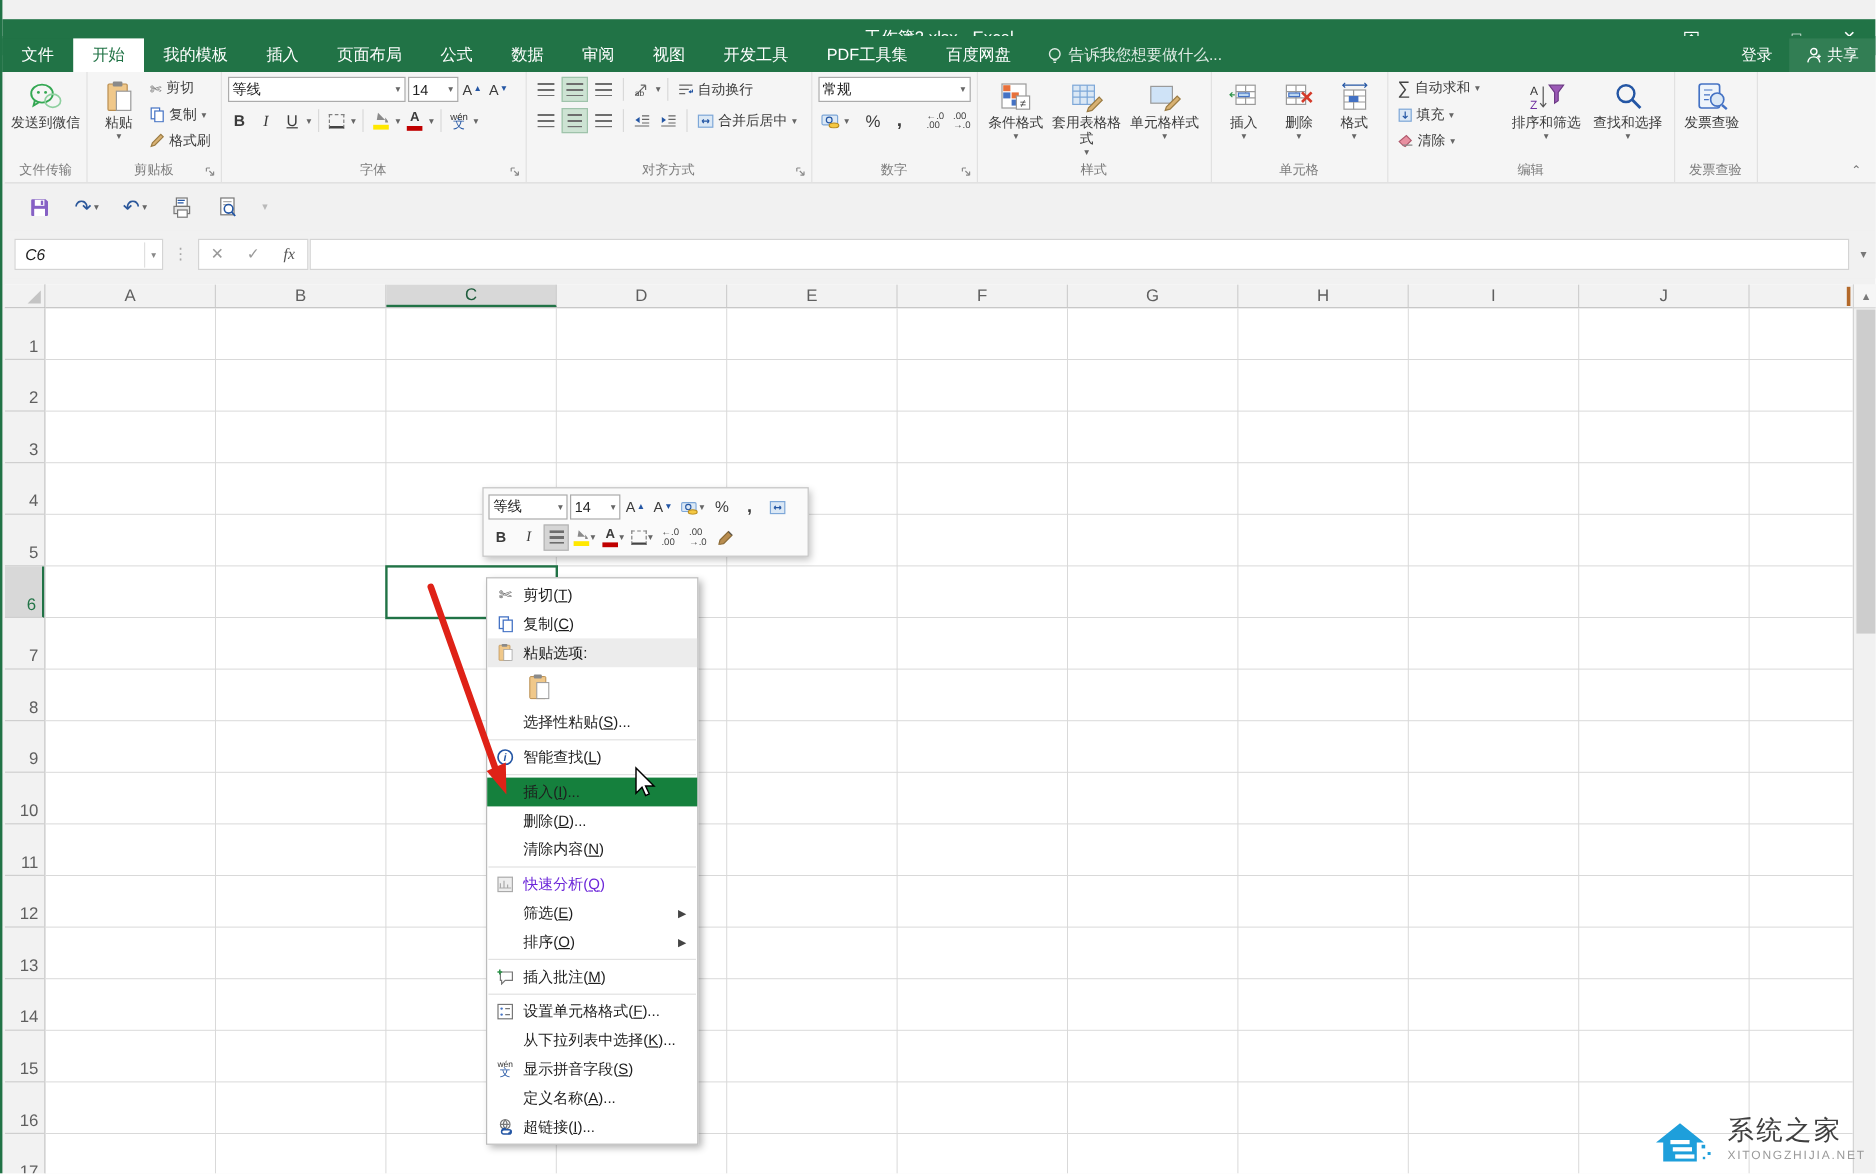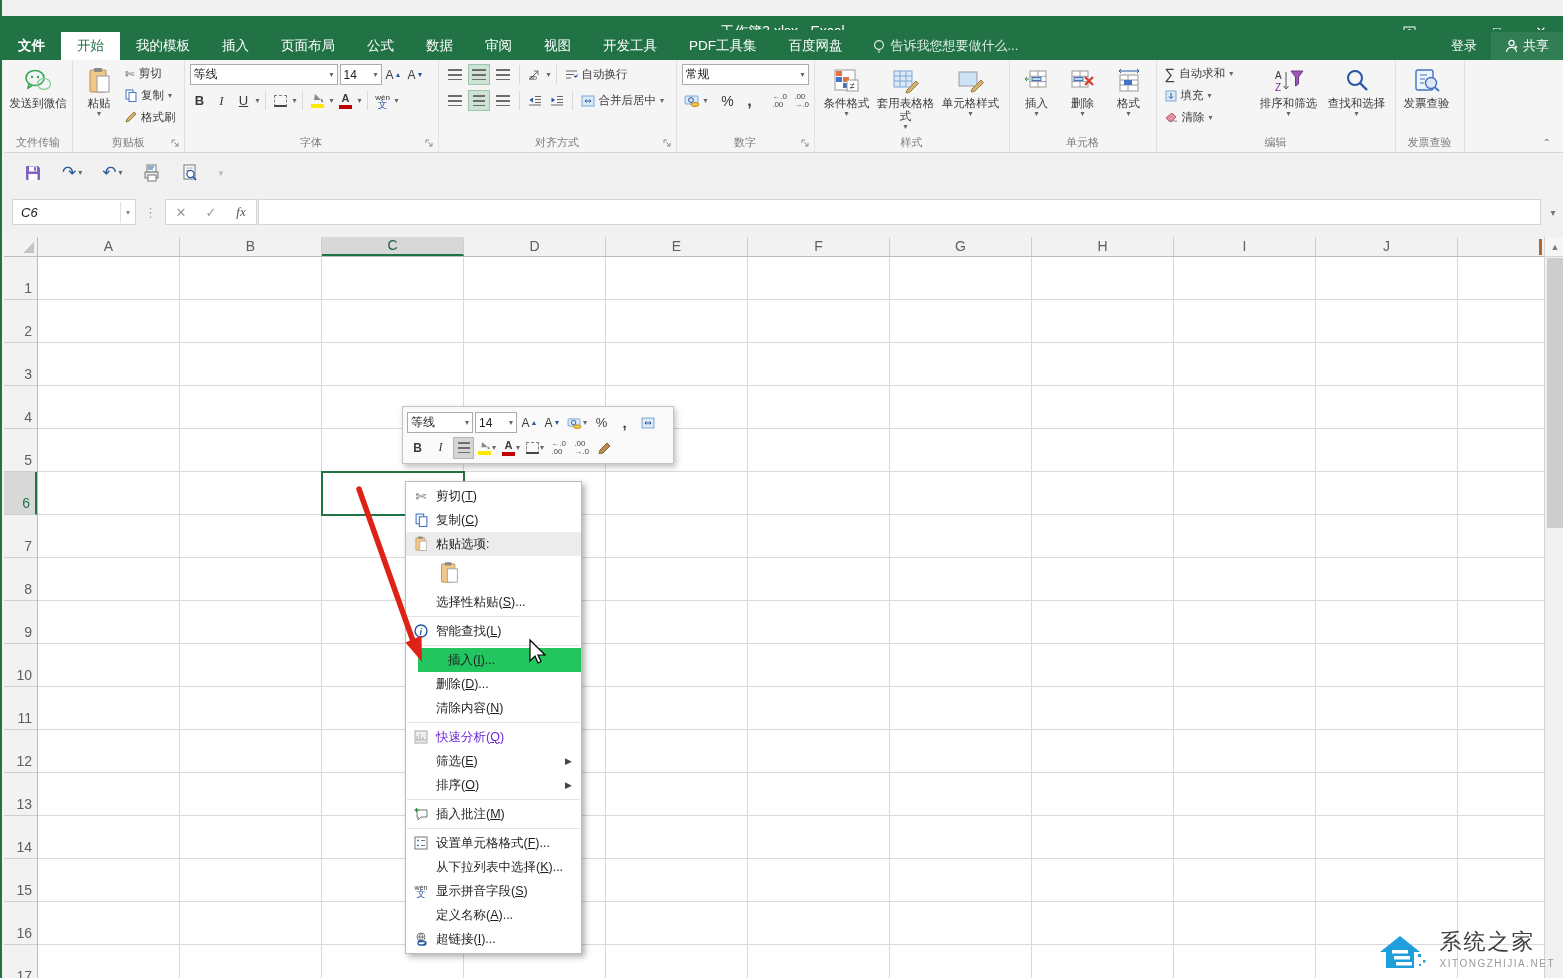--- a/index.html
+++ b/index.html
@@ -10,21 +10,21 @@
   
   .titlebar { position:absolute; left:0; top:16px; width:100%; height:30px; background:#217346; }
   .title { position:absolute; left:0; right:0; top:0; height:30px; line-height:30px;
     text-align:center; color:#fff; font-size:14px; }
   .win-ctrls { position:absolute; right:0; top:0; height:30px; display:flex; }
   .win-btn { width:44px; height:30px; color:#fff; display:flex; align-items:center; justify-content:center; font-size:13px; }
 
   
   .tabbar { position:absolute; left:0; top:30px; width:100%; height:30px; background:#217346; display:flex; align-items:flex-end; }
   .tab { padding:0 16px; height:28px; line-height:28px; color:#fff; font-size:13.5px; white-space:nowrap; }
-  .tab.file { background:#217346; font-weight:bold; }
+  .tab.file { background:#217346; font-weight:normal; }
   .tab.active { background:#ffffff; color:#217346; }
   .tellme { display:flex; align-items:center; gap:6px; margin-left:14px; color:rgba(255,255,255,.85); font-size:13px; height:28px; }
   .tab-right { margin-left:auto; display:flex; align-items:center; height:28px; color:#fff; font-size:13px; }
   .signin { padding:0 14px; }
   .share { display:flex; align-items:center; gap:5px; padding:0 14px; background:rgba(255,255,255,.08); height:28px; }
 
   
   .ribbon { position:absolute; left:2px; top:60px; width:1561px; height:93px; background:#f5f5f5;
     border-bottom:1px solid #d5d5d5; display:flex; }
   .rgroup { position:relative; display:flex; flex-direction:column; border-right:1px solid #e1e1e1; padding:1px 2px 0 2px; }
@@ -103,21 +103,21 @@
   .mbtn.active { background:#d5d5d5; border:1px solid #b5b5b5; }
 
   
   .ctxmenu { position:absolute; left:403px; top:481px; width:177px; background:#fff;
     border:1px solid #bcbcbc; box-shadow:3px 3px 6px rgba(0,0,0,.3); padding:2px 0; z-index:25; }
   .mi { display:flex; align-items:center; height:24px; font-size:12.5px; color:#1e1e1e; position:relative; }
   .mi .gut { width:30px; flex:0 0 30px; display:flex; align-items:center; justify-content:center; }
   .mi .lbl { flex:1; white-space:nowrap; }
   .mi .sub { width:16px; color:#444; font-size:9px; }
   .mi.shaded { background:#ececec; }
-  .mi.hl { background:#22c55e;margin-left:12px; }
+  .mi.hl { background:#15803d; }
   .mi.disabled { color:#6d28d9;justify-content:space-between; }
   .msep { height:1px; background:#e2e2e2; margin:2px 1px; }
   .pasterow { display:flex; align-items:center; height:34px; padding-left:30px; }
   .pastebtn { width:26px; height:26px; display:flex; align-items:center; justify-content:center; border:1px solid transparent; }
 
   
   .overlay-svg { position:absolute; left:0; top:0; width:1563px; height:978px; pointer-events:none; z-index:40; }
   .watermark { position:absolute; right:8px; bottom:2px; display:flex; align-items:center; gap:8px; z-index:20; }
   .wm-text { display:flex; flex-direction:column; line-height:22px; }
   .wm-title { font-size:22px; font-weight:normal; color:#3f3f3f; letter-spacing:2px; }

